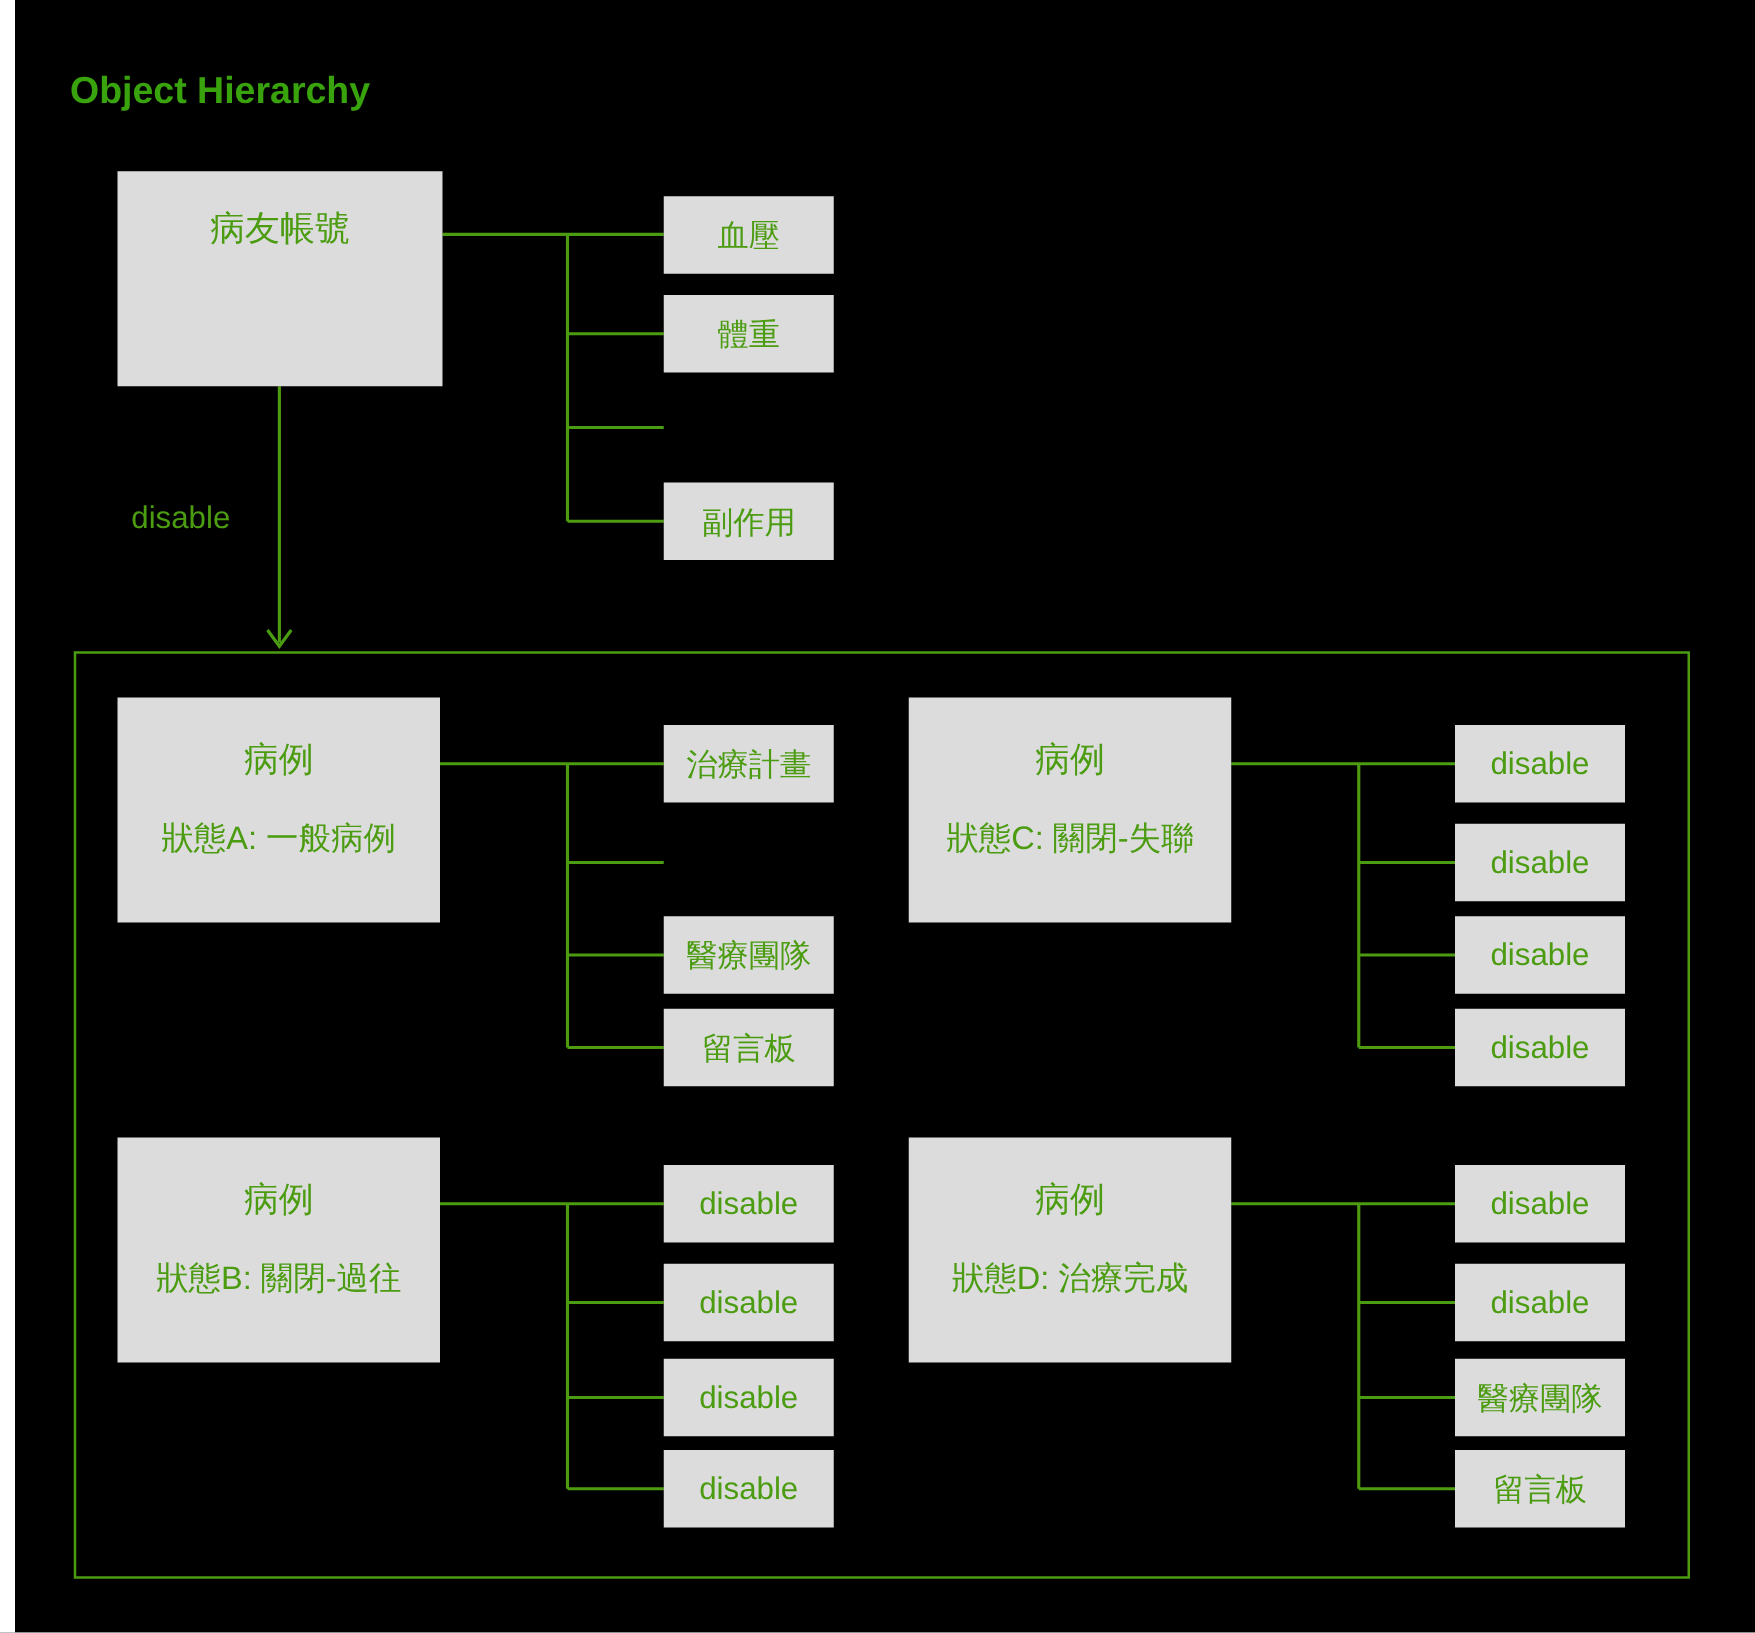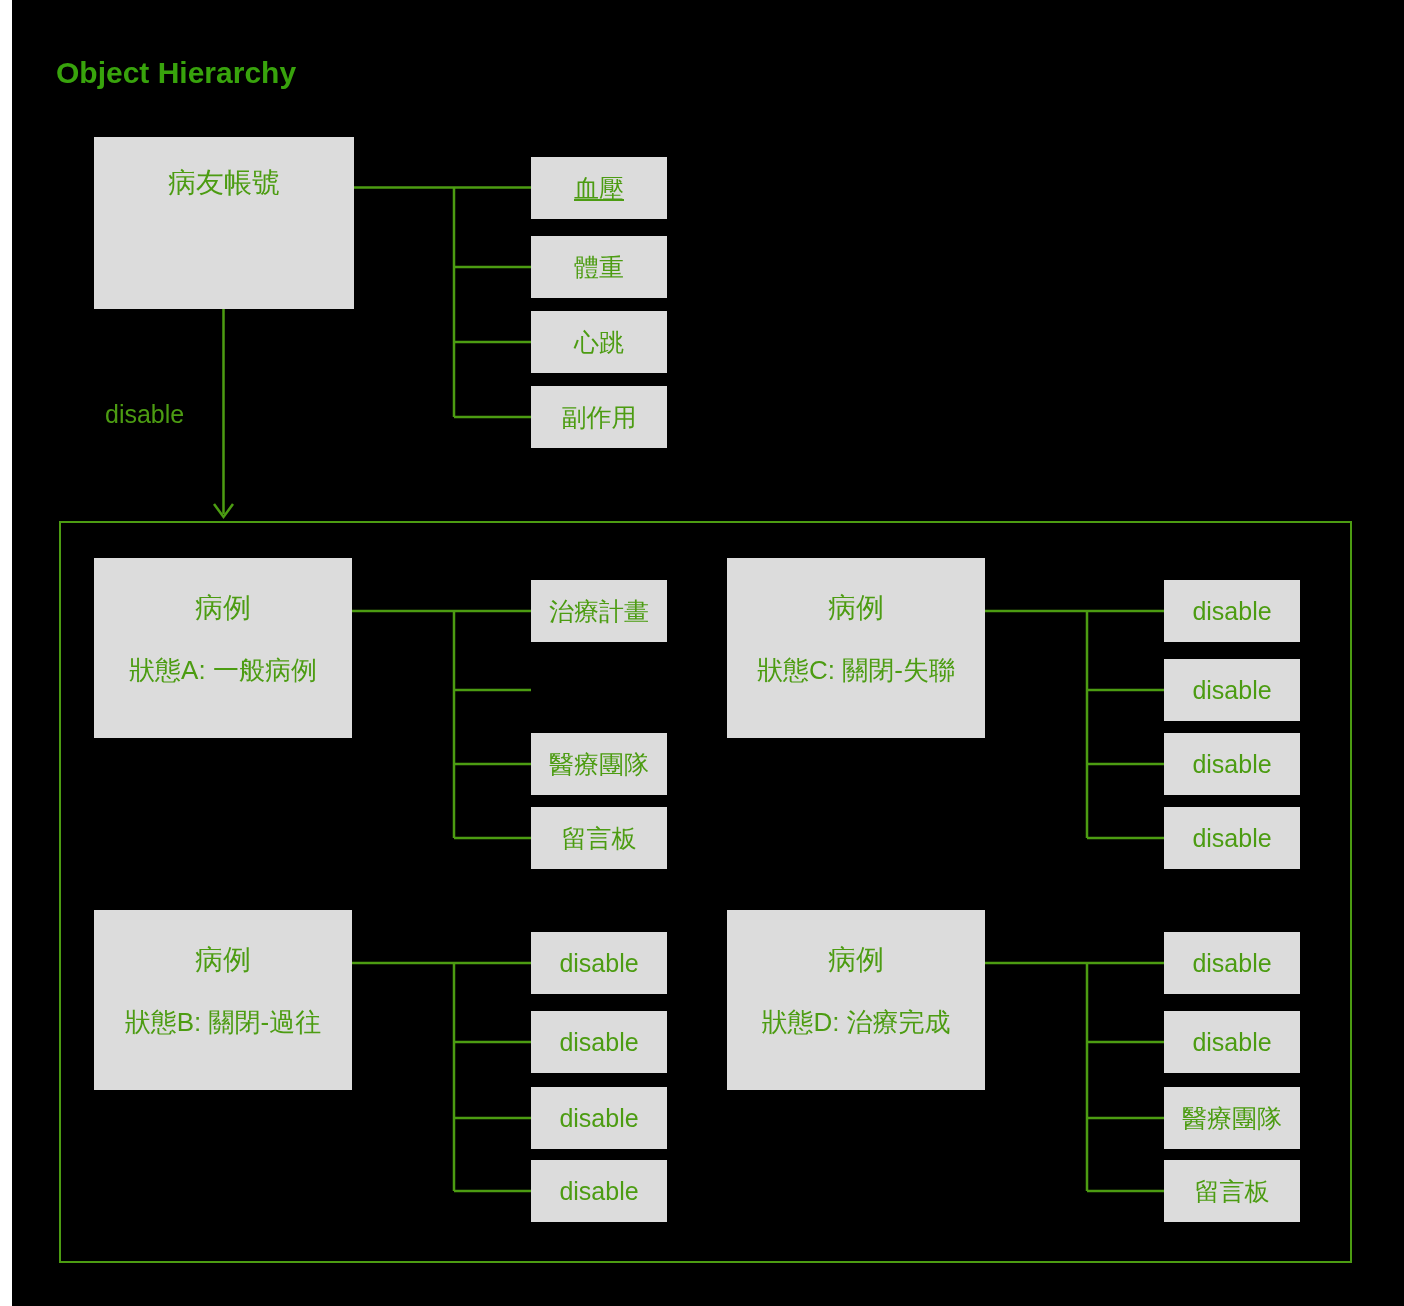--- a/index.html
+++ b/index.html
@@ -117,23 +117,22 @@
       <path d="M973 963 H1152 M1075 963 V1191 M1075 1042 H1152 M1075 1118 H1152 M1075 1191 H1152"></path>
     </g>
   </svg>
 
   <div class="page-title">Object Hierarchy</div>
 
   <div class="box parent root-box">
     <div class="box-title">病友帳號</div>
   </div>
 
-  <div class="box leaf" style="left:519px; top:157px;text-decoration:underline;">血壓</div>
+  <div class="box leaf" style="left:519px; top:157px;">血壓</div>
   <div class="box leaf" style="left:519px; top:236px;">體重</div>
-  <div class="box leaf" style="left:519px; top:311px;">心跳</div>
   <div class="box leaf" style="left:519px; top:386px;">副作用</div>
 
   <div class="contains-label">disable</div>
 
   <div class="cases-container"></div>
 
   <div class="box parent group-parent" style="left:82px; top:558px;">
     <div class="box-title">病例</div>
     <div class="box-sub">狀態A: 一般病例</div>
   </div>

